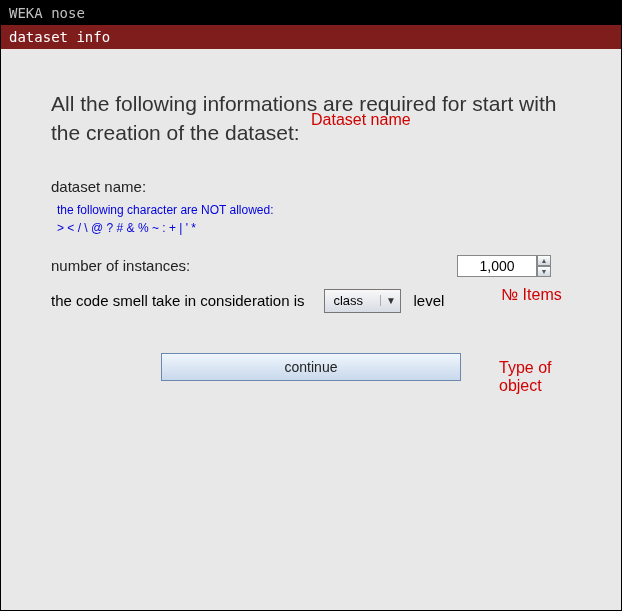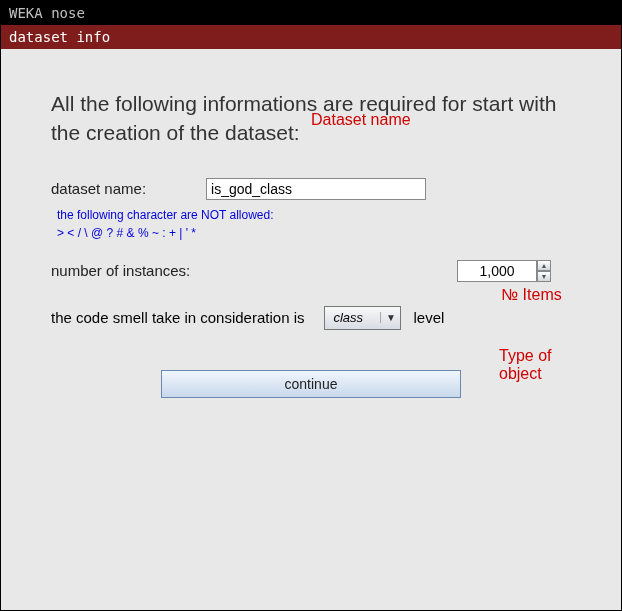--- a/index.html
+++ b/index.html
@@ -42,21 +42,21 @@
       line-height: 1.4;
     }
     .annotation {
       color: #d00000;
       font-size: 16px;
       position: absolute;
       font-style: normal;
     }
     .anno-dsname { top: 62px; left: 310px; }
     .anno-items { top: 237px; left: 500px; }
-    .anno-type { top: 298px; left: 498px; line-height: 1.1; }
+    .anno-type { top: 310px; left: 498px; line-height: 1.1; }
     .row {
       display: flex;
       align-items: center;
       margin-bottom: 6px;
     }
     .label {
       font-size: 15px;
       color: #222;
     }
     .text-input {
@@ -100,35 +100,34 @@
       border: 1px solid #888;
       background: linear-gradient(#fff, #d0d8e0);
       font-size: 7px;
       line-height: 1;
       cursor: pointer;
       padding: 0;
       text-align: center;
       color: #555;
     }
     .row-level {
-      margin-top: 24px;
+      margin-top: 12px;
       margin-bottom: 40px;
     }
     .level-label {
       font-size: 15px;
     }
     .dropdown {
       display: flex;
       align-items: center;
       border: 1px solid #777;
       background: linear-gradient(#f8f8f8, #d8dce4);
       height: 24px;
       margin: 0 12px 0 20px;
       cursor: pointer;
-      font-style: italic;
     }
     .dropdown-text {
       padding: 0 8px;
       font-size: 13px;
       width: 55px;
     }
     .dropdown-arrow {
       border-left: 1px solid #aaa;
       width: 20px;
       text-align: center;
@@ -160,21 +159,20 @@
   <div class="content">
     <div class="intro">All the following informations are required for start with the creation of the dataset:</div>
 
     <div class="annotation anno-dsname">Dataset name</div>
     <div class="annotation anno-items">№ Items</div>
     <div class="annotation anno-type" style="white-space:pre;">Type of
 object</div>
 
     <div class="row">
       <span class="label">dataset name:</span>
-      <input type="text" class="text-input ds-name-input" value="is_god_class" style="">
     </div>
     <div class="warn">
       <div>the following character are NOT allowed:</div>
       <div>&gt;  &lt;  /  \  @  ?  #  &amp;  %  ~  :  +  |  '  *</div>
     </div>
 
     <div class="row">
       <span class="label">number of instances:</span>
       <div class="spinner-wrap">
         <input type="text" class="spinner-input" value="1,000" style="">

